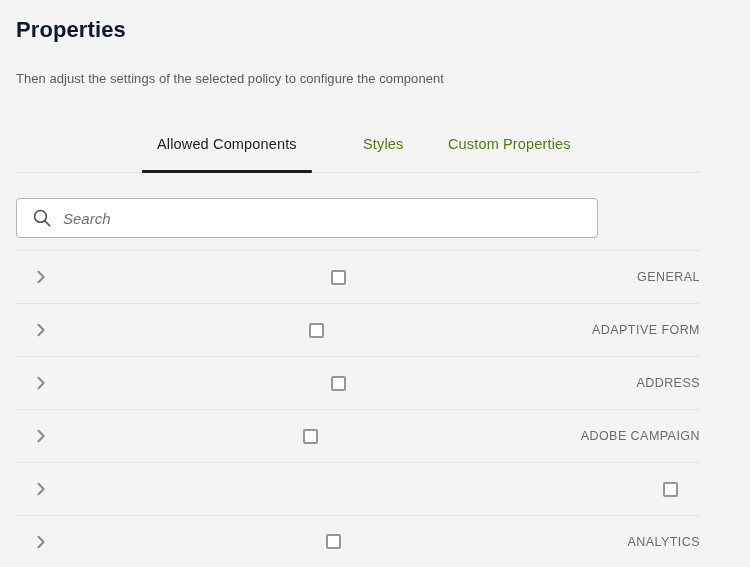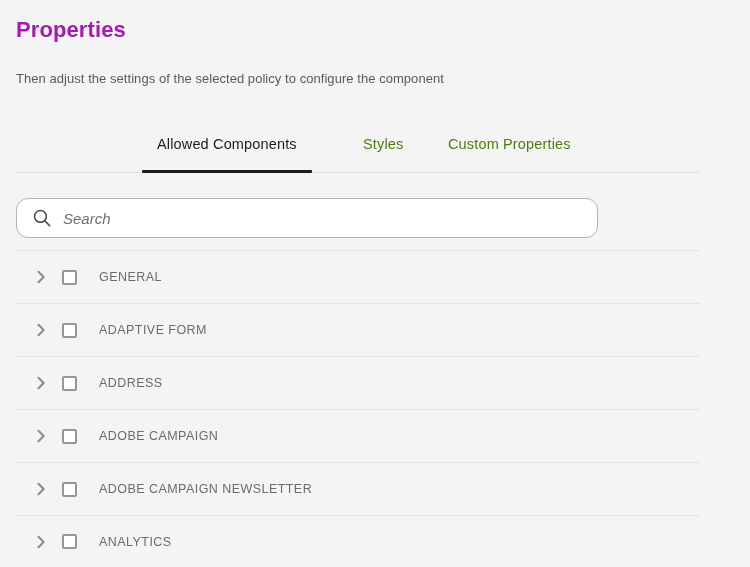--- a/index.html
+++ b/index.html
@@ -22,21 +22,21 @@
     background: #f4f4f4;
   }
 
   
   .page-title {
     position: absolute;
     left: 16px;
     top: 17px;
     font-size: 22px;
     font-weight: bold;
-    color: #a21caf;
+    color: #0f172a;
     letter-spacing: 0.1px;
     line-height: 26px;
   }
 
   .page-subtitle {
     position: absolute;
     left: 16px;
     top: 70px;
     font-size: 13px;
     font-weight: normal;
@@ -89,21 +89,21 @@
 
   
   .search-wrap {
     position: absolute;
     left: 16px;
     top: 198px;
     width: 582px;
     height: 40px;
     background: #ffffff;
     border: 1px solid #b4b4b4;
-    border-radius: 12px;
+    border-radius: 4px;
     box-sizing: border-box;
     display: flex;
     align-items: center;
   }
 
   .search-icon {
     width: 22px;
     height: 22px;
     margin-left: 14px;
     margin-right: 10px;
@@ -139,20 +139,21 @@
   }
 
   .comp-row {
     position: relative;
     height: 53px;
     border-top: 1px solid #e4e4e4;
     display: flex;
     align-items: center;
     box-sizing: border-box;
     cursor: pointer;
+    justify-content: space-between;
   }
 
   .comp-row:last-child {
     border-bottom: 1px solid #e4e4e4;
   }
 
   .chevron-icon {
     width: 16px;
     height: 16px;
     margin-left: 18px;
@@ -247,21 +248,20 @@
       </svg>
       <span class="row-checkbox"></span>
       <span class="row-label">ADOBE CAMPAIGN</span>
     </div>
 
     <div class="comp-row">
       <svg class="chevron-icon" viewBox="0 0 16 16" fill="none">
         <polyline points="5.5,2.8 10.6,8 5.5,13.2" stroke="currentColor" stroke-width="2.1" stroke-linecap="round" stroke-linejoin="round"></polyline>
       </svg>
       <span class="row-checkbox"></span>
-      <span class="row-label">ADOBE CAMPAIGN NEWSLETTER</span>
     </div>
 
     <div class="comp-row">
       <svg class="chevron-icon" viewBox="0 0 16 16" fill="none">
         <polyline points="5.5,2.8 10.6,8 5.5,13.2" stroke="currentColor" stroke-width="2.1" stroke-linecap="round" stroke-linejoin="round"></polyline>
       </svg>
       <span class="row-checkbox"></span>
       <span class="row-label">ANALYTICS</span>
     </div>
 

